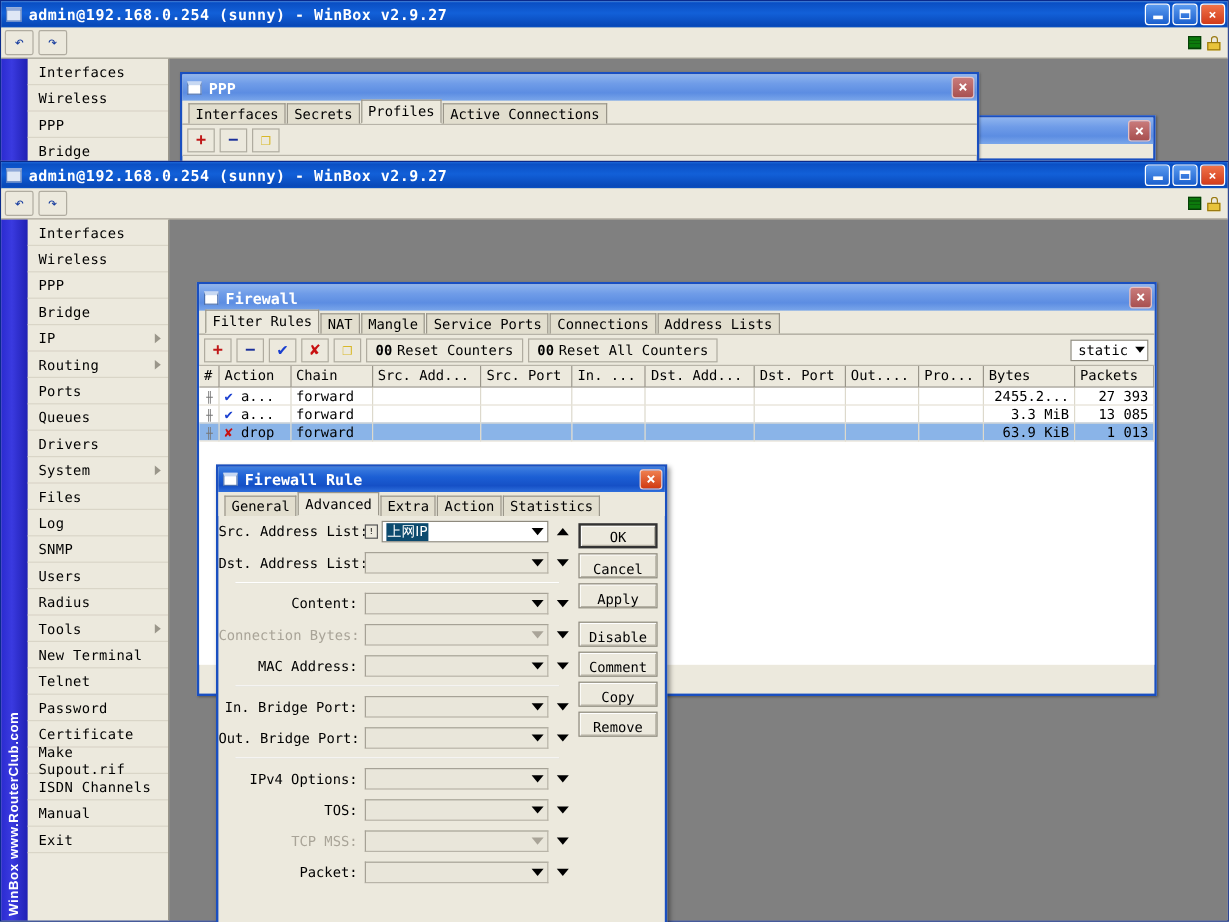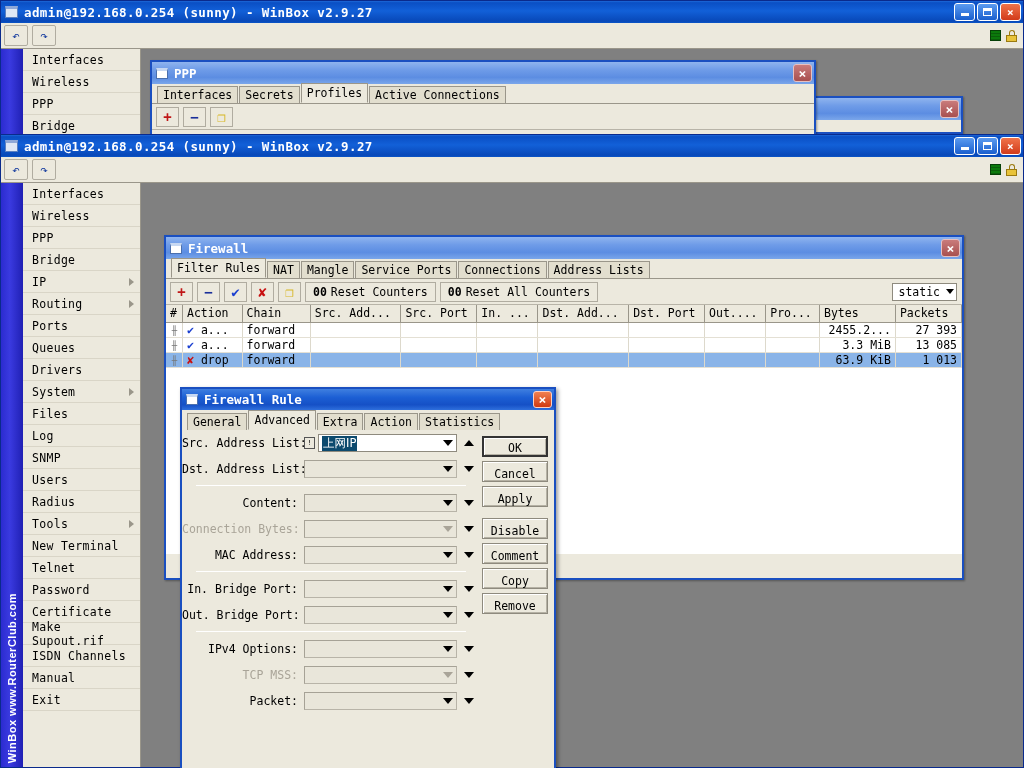--- a/index.html
+++ b/index.html
@@ -594,20 +594,29 @@
           <div class="field-row">
             <div class="field-label">IPv4 Options:</div>
             <div class="cbox">
               <div class="inputbox">
                 <span class="caret" style="margin-left: auto;"></span>
               </div>
               <span class="caret" style="margin-left: 4px;"></span>
             </div>
           </div>
           <div class="field-row">
+            <div class="field-label">TOS:</div>
+            <div class="cbox">
+              <div class="inputbox">
+                <span class="caret" style="margin-left: auto;"></span>
+              </div>
+              <span class="caret" style="margin-left: 4px;"></span>
+            </div>
+          </div>
+          <div class="field-row">
             <div class="field-label dis">TCP MSS:</div>
             <div class="cbox">
               <div class="inputbox">
                 <span class="caret dis" style="margin-left: auto;"></span>
               </div>
               <span class="caret" style="margin-left: 4px;"></span>
             </div>
           </div>
           <div class="field-row">
             <div class="field-label">Packet:</div>

